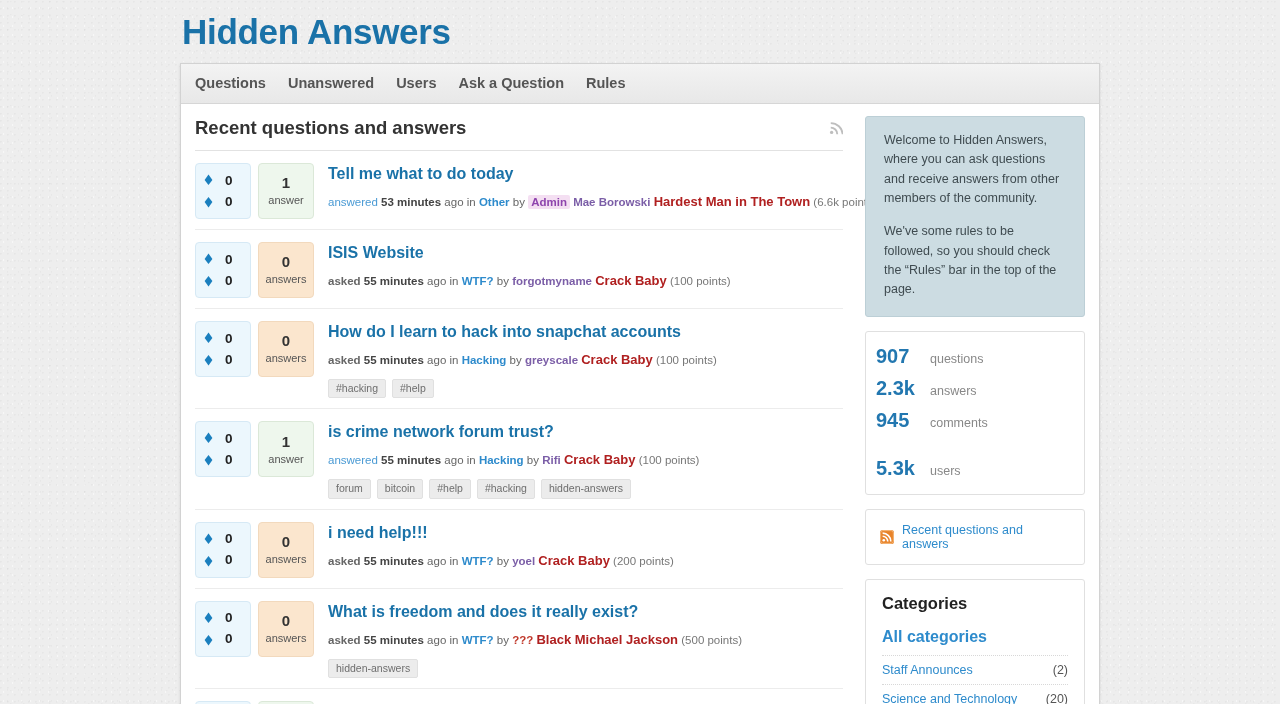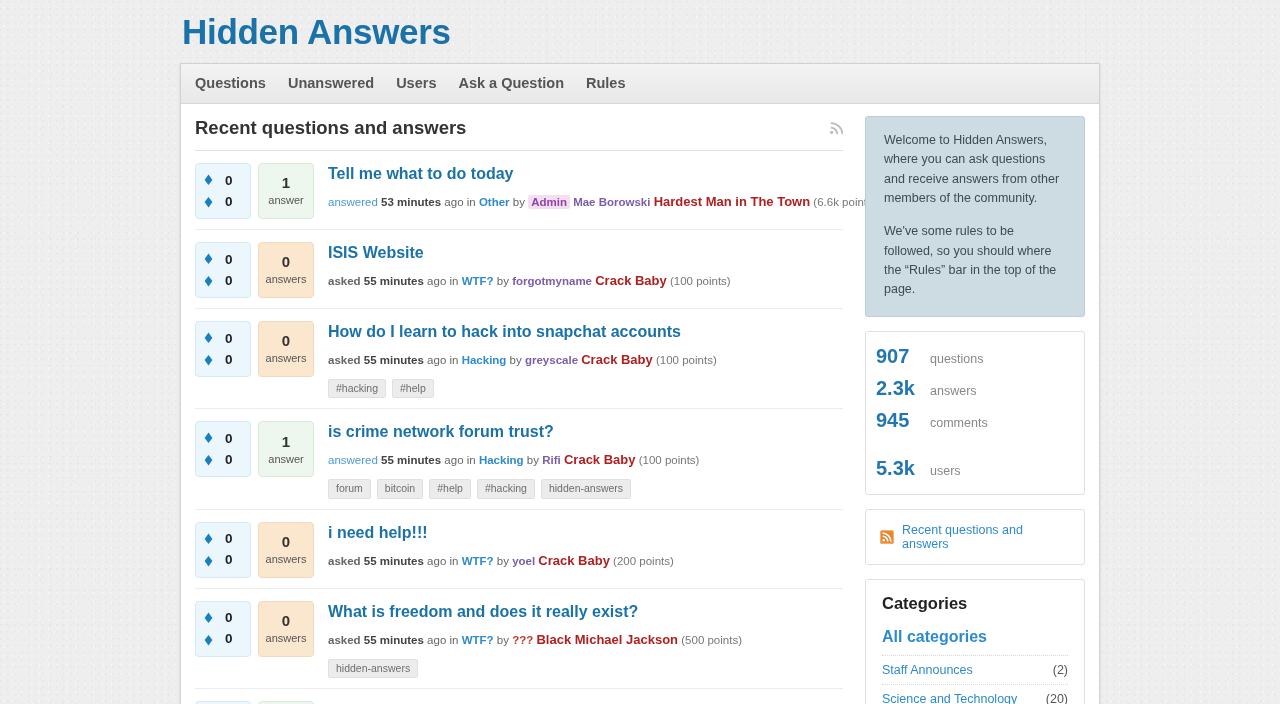--- a/index.html
+++ b/index.html
@@ -507,21 +507,21 @@
               <div class="q-main"><a class="q-title">What do you believe happens after we die?</a></div>
             </div>
           </div>
 
       </div>
 
       <div class="side-col">
 
         <div class="widget welcome">
           <p>Welcome to Hidden Answers, where you can ask questions and receive answers from other members of the community.</p>
-          <p>We've some rules to be followed, so you should where the “Rules” bar in the top of the page.</p>
+          <p>We've some rules to be followed, so you should check the “Rules” bar in the top of the page.</p>
         </div>
 
         <div class="widget stats" id="stats">
             <div class="stat-line">
               <span class="stat-num">907</span>
               <span class="stat-lbl">questions</span>
             </div>
             <div class="stat-line">
               <span class="stat-num">2.3k</span>
               <span class="stat-lbl">answers</span>

